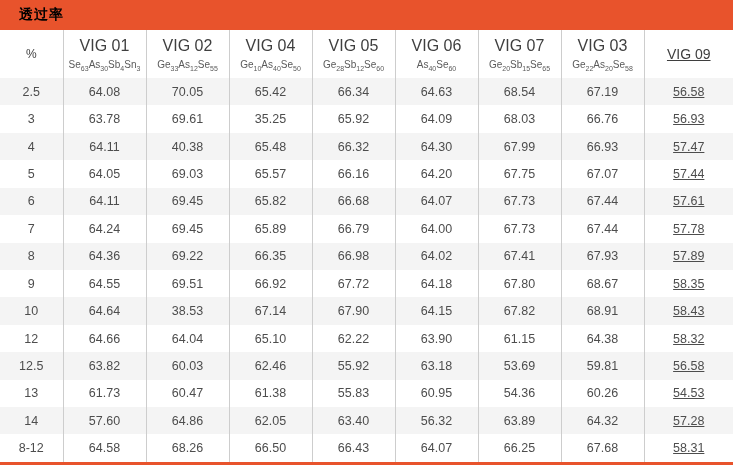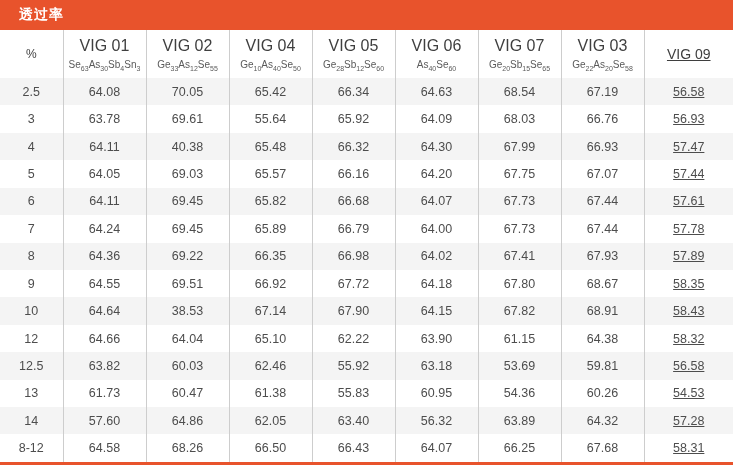--- a/index.html
+++ b/index.html
@@ -20,21 +20,21 @@
     background:#ffffff;
     display:flex;
     flex-direction:column;
     border-bottom:3px solid var(--accent);
     overflow:hidden;
   }
   .title-bar{
     height:30px;
     flex:0 0 30px;
     background:var(--accent);
-    color:#ffffff;
+    color:#000000;
     display:flex;
     align-items:center;
     padding-left:19px;
     font-size:14px;
     font-weight:bold;
     letter-spacing:1px;
   }
   table{
     width:733px;
     flex:1 1 auto;
@@ -137,21 +137,21 @@
           <td>66.34</td>
           <td>64.63</td>
           <td>68.54</td>
           <td>67.19</td>
           <td>56.58</td>
         </tr>
         <tr>
           <td>3</td>
           <td>63.78</td>
           <td>69.61</td>
-          <td>55.64</td>
+          <td>35.25</td>
           <td>65.92</td>
           <td>64.09</td>
           <td>68.03</td>
           <td>66.76</td>
           <td>56.93</td>
         </tr>
         <tr>
           <td>4</td>
           <td>64.11</td>
           <td>40.38</td>

